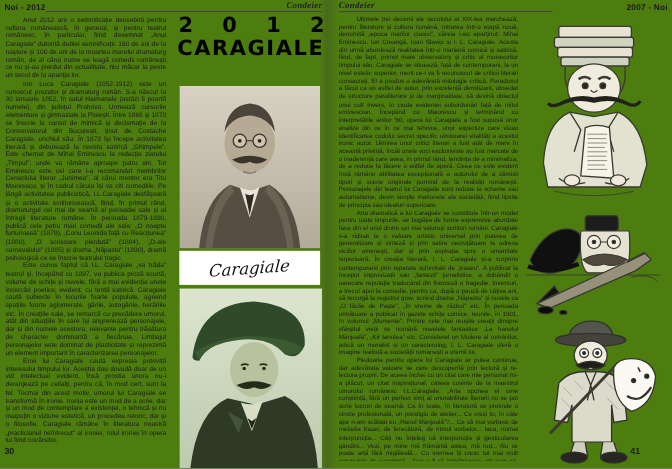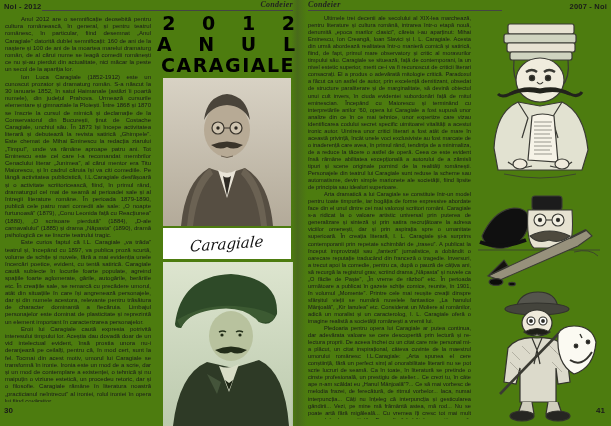--- a/index.html
+++ b/index.html
@@ -39,21 +39,20 @@
 
     <div class="col" style="left:5px;top:16px;width:146px;height:386px;">
       <p>Anul 2012 are o semnificație deosebită pentru cultura românească, în general, și pentru teatrul românesc, în particular, fiind desemnat „Anul Caragiale” datorită dublei semnificații: 160 de ani de la naștere și 100 de ani de la moartea marelui dramaturg român, de al cărui nume se leagă comedii românești ce nu și-au pierdut din actualitate, nici măcar la peste un secol de la apariția lor.</p>
       <p>Ion Luca Caragiale (1852-1912) este un cunoscut prozator și dramaturg român. S-a născut la 30 ianuarie 1852, în satul Haimanale (astăzi îi poartă numele), din județul Prahova. Urmează cursurile elementare și gimnaziale la Ploiești. Între 1868 și 1870 se înscrie la cursul de mimică și declamație de la Conservatorul din București, ținut de Costache Caragiale, unchiul său. În 1873 își începe activitatea literară și debutează la revista satirică „Ghimpele”. Este chemat de Mihai Eminescu la redacția ziarului „Timpul”, unde va rămâne aproape patru ani. Tot Eminescu este cel care l-a recomandat membrilor Cenaclului literar „Junimea”, al cărui mentor era Titu Maiorescu, și în cadrul căruia își va citi comediile. Pe lângă activitatea publicistică, I.L.Caragiale desfășoară și o activitate scriitoricească, fiind, în primul rând, dramaturgul cel mai de seamă al perioadei sale și al întregii literature române. În perioada 1879-1890, publică cele patru mari comedii ale sale: „O noapte furtunoasă” (1879), „Conu Leonida față cu Reacțiunea” (1880), „O scrisoare pierdută” (1884), „D-ale carnavalului” (1885) și drama „Năpasta” (1890), dramă psihologică ce se înscrie teatrului tragic.</p>
       <p>Este curios faptul că I.L. Caragiale „va trăda” teatrul și, începând cu 1897, va publica proză scurtă, volume de schițe și nuvele, fără a mai evidenția unele încercări poetice, evident, cu tentă satirică. Caragiale caută subiecte în locurile foarte populate, agreind spațiile foarte aglomerate, gările, autogările, berăriile etc. În creațiile sale, se remarcă cu precădere umorul, atât din situațiile în care își angrenează personajele, dar și din numele acestora, relevante pentru trăsătura de character dominantă a fiecăruia. Limbajul personajelor este dominat de plasticitate și reprezintă un element important în caracterizarea personajelor.</p>
       <p>Eroii lui Caragiale caută expresia potrivită interesului timpului lor. Aceștia dau dovadă doar de un vid intelectual evident, însă prostia unora nu-i deranjează pe ceilalți, pentru că, în mod cert, sunt la fel.  Tocmai din acest motiv, umorul lui Caragiale se transformă în ironie. Ironia este un mod de a scrie, dar și un mod de  contemplare a existenței, o tehnică și nu maipuțin o viziune estetică, un procedeu retoric, dar și o filosofie. Caragiale rămâne în literatura noastră „practicianul neîntrecut” al ironiei, rolul ironiei în opera lui fiind covârșitor.</p>
     </div>
 
     <div class="titleblock">
       <div class="tl">2 0 1 2</div>
-      <div class="tl">A N U L</div>
       <div class="tl tl3">CARAGIALE</div>
     </div>
 
     <div class="imgbox" style="left:163px;top:78px;width:128px;height:148px;">
       <svg width="128" height="148" viewBox="0 0 128 148">
         <defs>
           <linearGradient id="pg" x1="0" y1="0" x2="0" y2="1">
             <stop offset="0" stop-color="#d8d2c4"></stop>
               <stop offset="1" stop-color="#b3aa99"></stop>
           </linearGradient>
@@ -196,15 +195,15 @@
           <path d="M26 104 L88 40" stroke-width="2.6" stroke="#3a3a32"></path>
           <path d="M84 44 Q82 74 100 84 Q120 78 122 52 Q118 36 100 36 Q88 36 84 44 Z" fill="#fbfaf2"></path>
           <circle cx="102" cy="56" r="1.8" fill="#222"></circle>
           <circle cx="114" cy="52" r="1.8" fill="#222"></circle>
           <path d="M96 70 Q108 78 118 62" stroke-width="2"></path>
           <path d="M106 44 l2 4" stroke-width="1.4"></path>
         </g>
       </svg>
     </div>
 
-    <div class="pagenum" style="left:596px;top:406px;width:12px;">41</div>
+    <div class="pagenum" style="left:573px;top:406px;width:12px;">41</div>
   </div>
 </div>
 
 </body></html>

